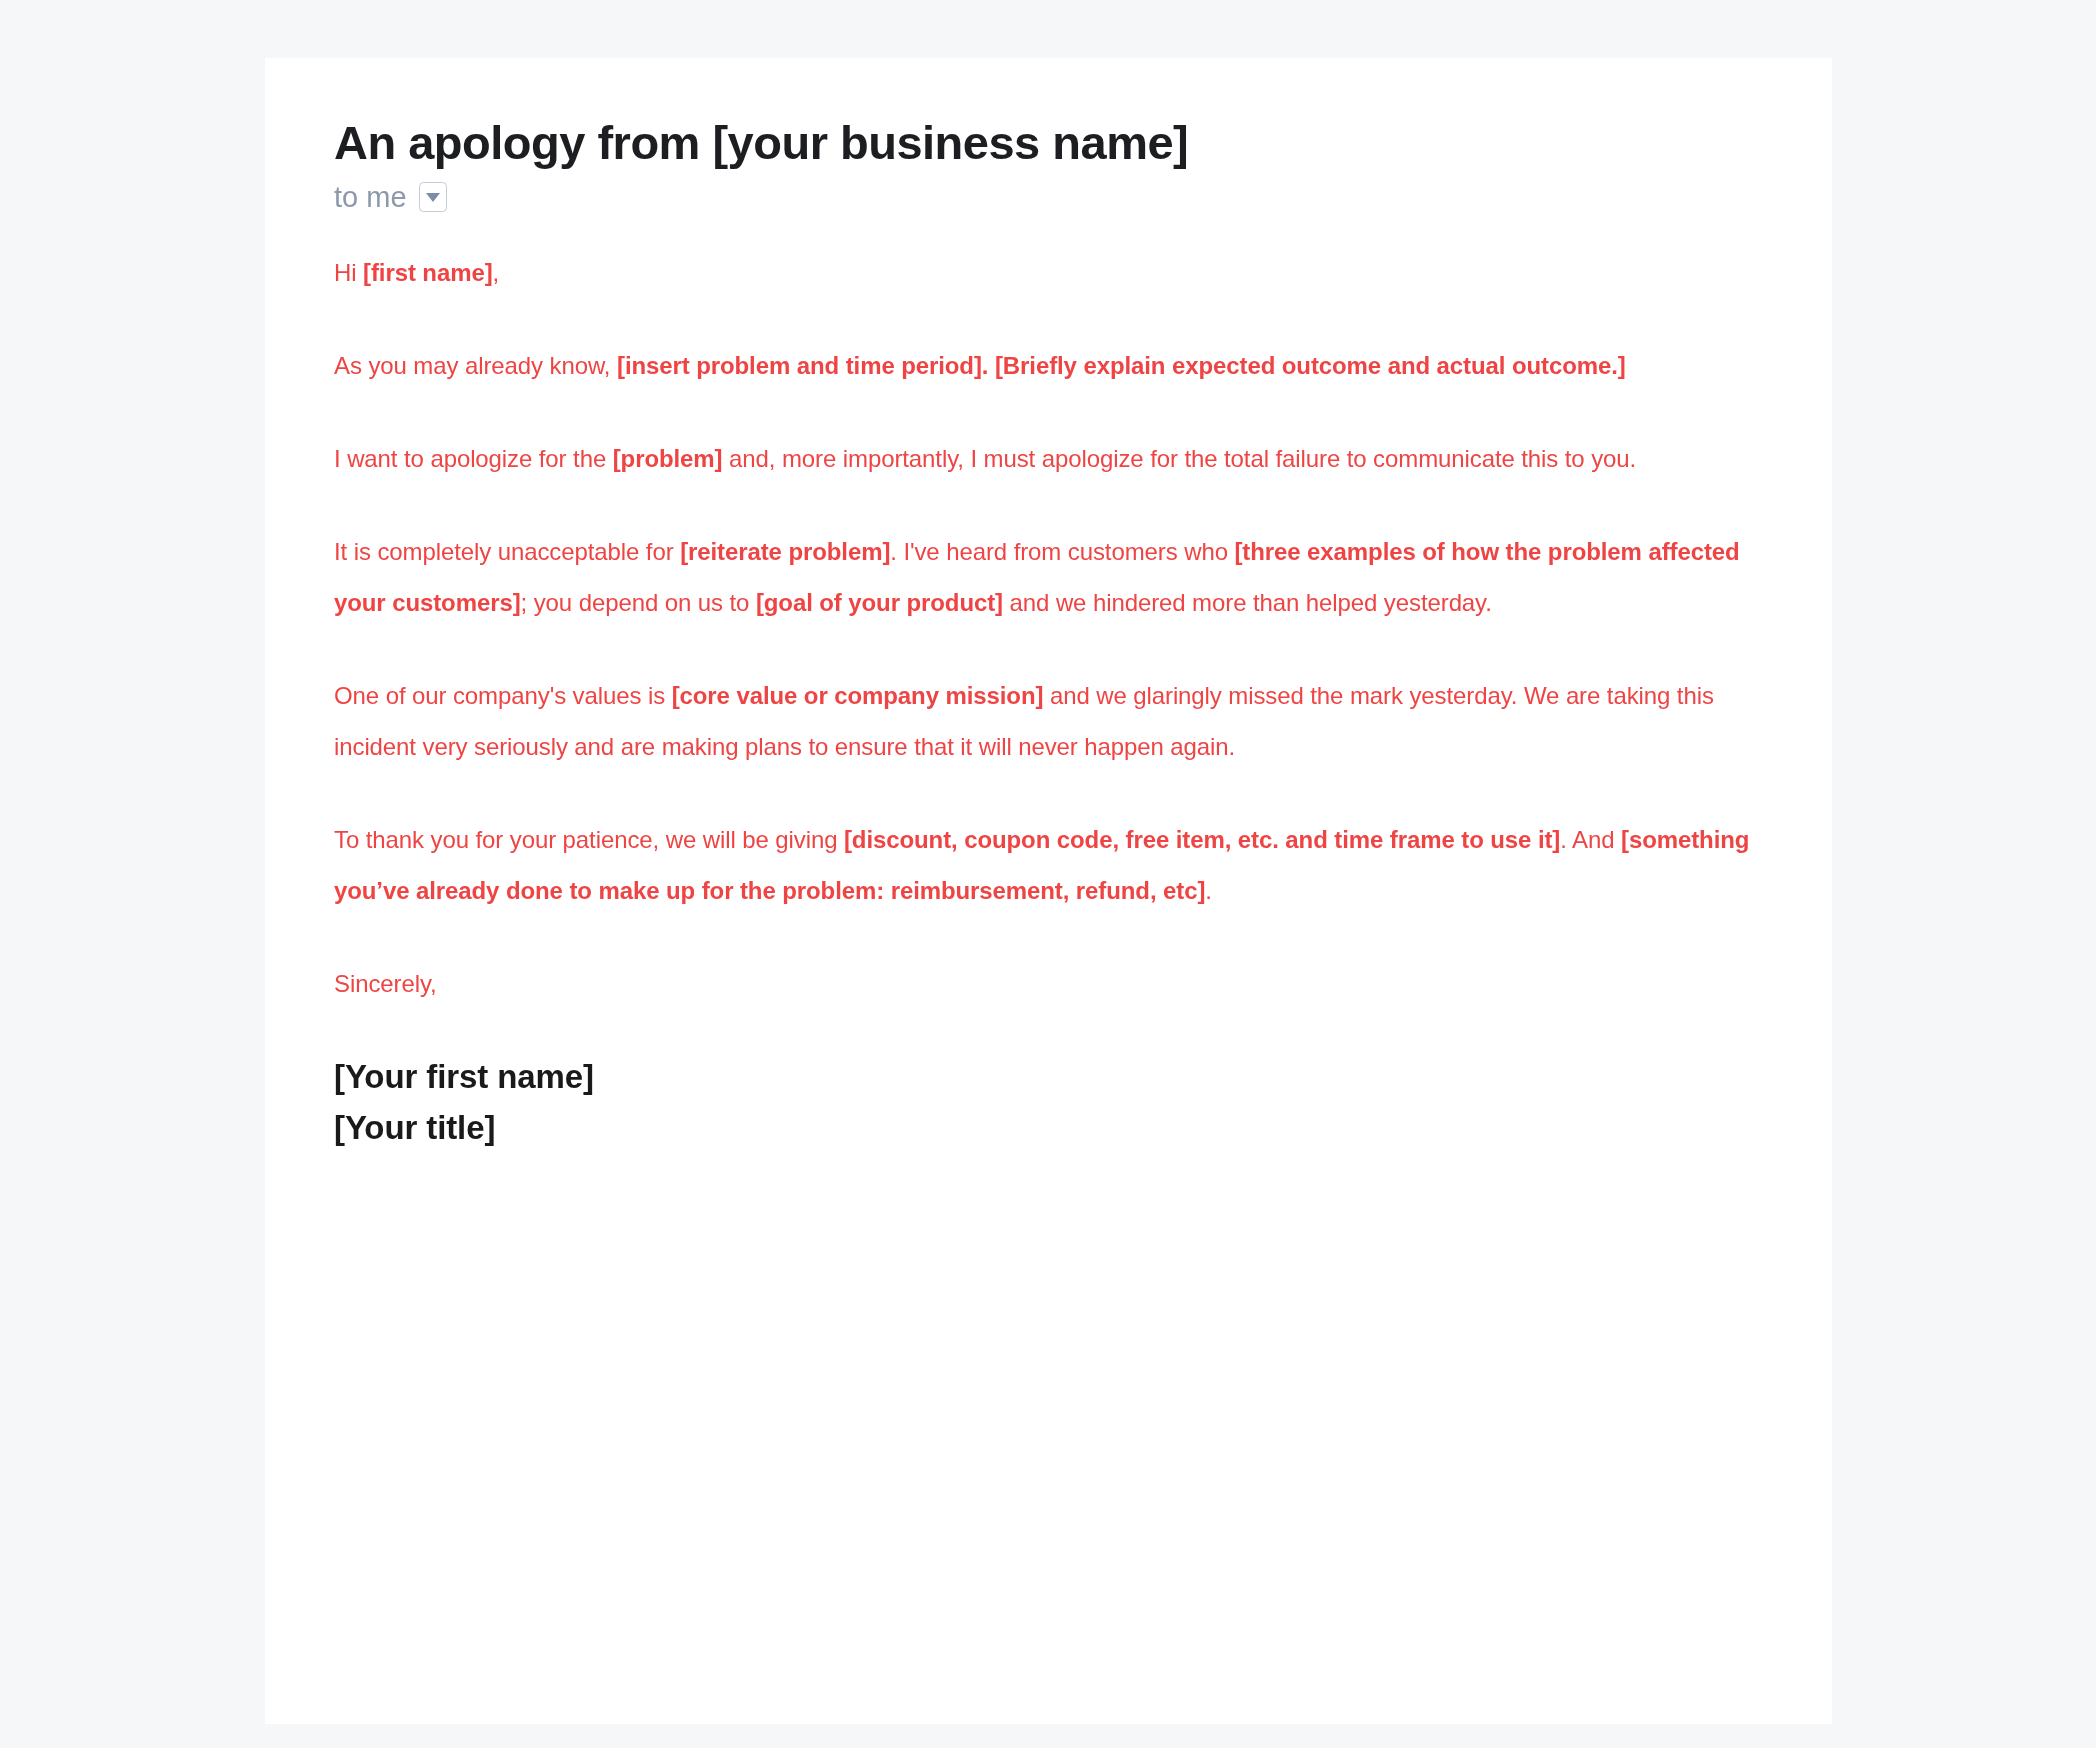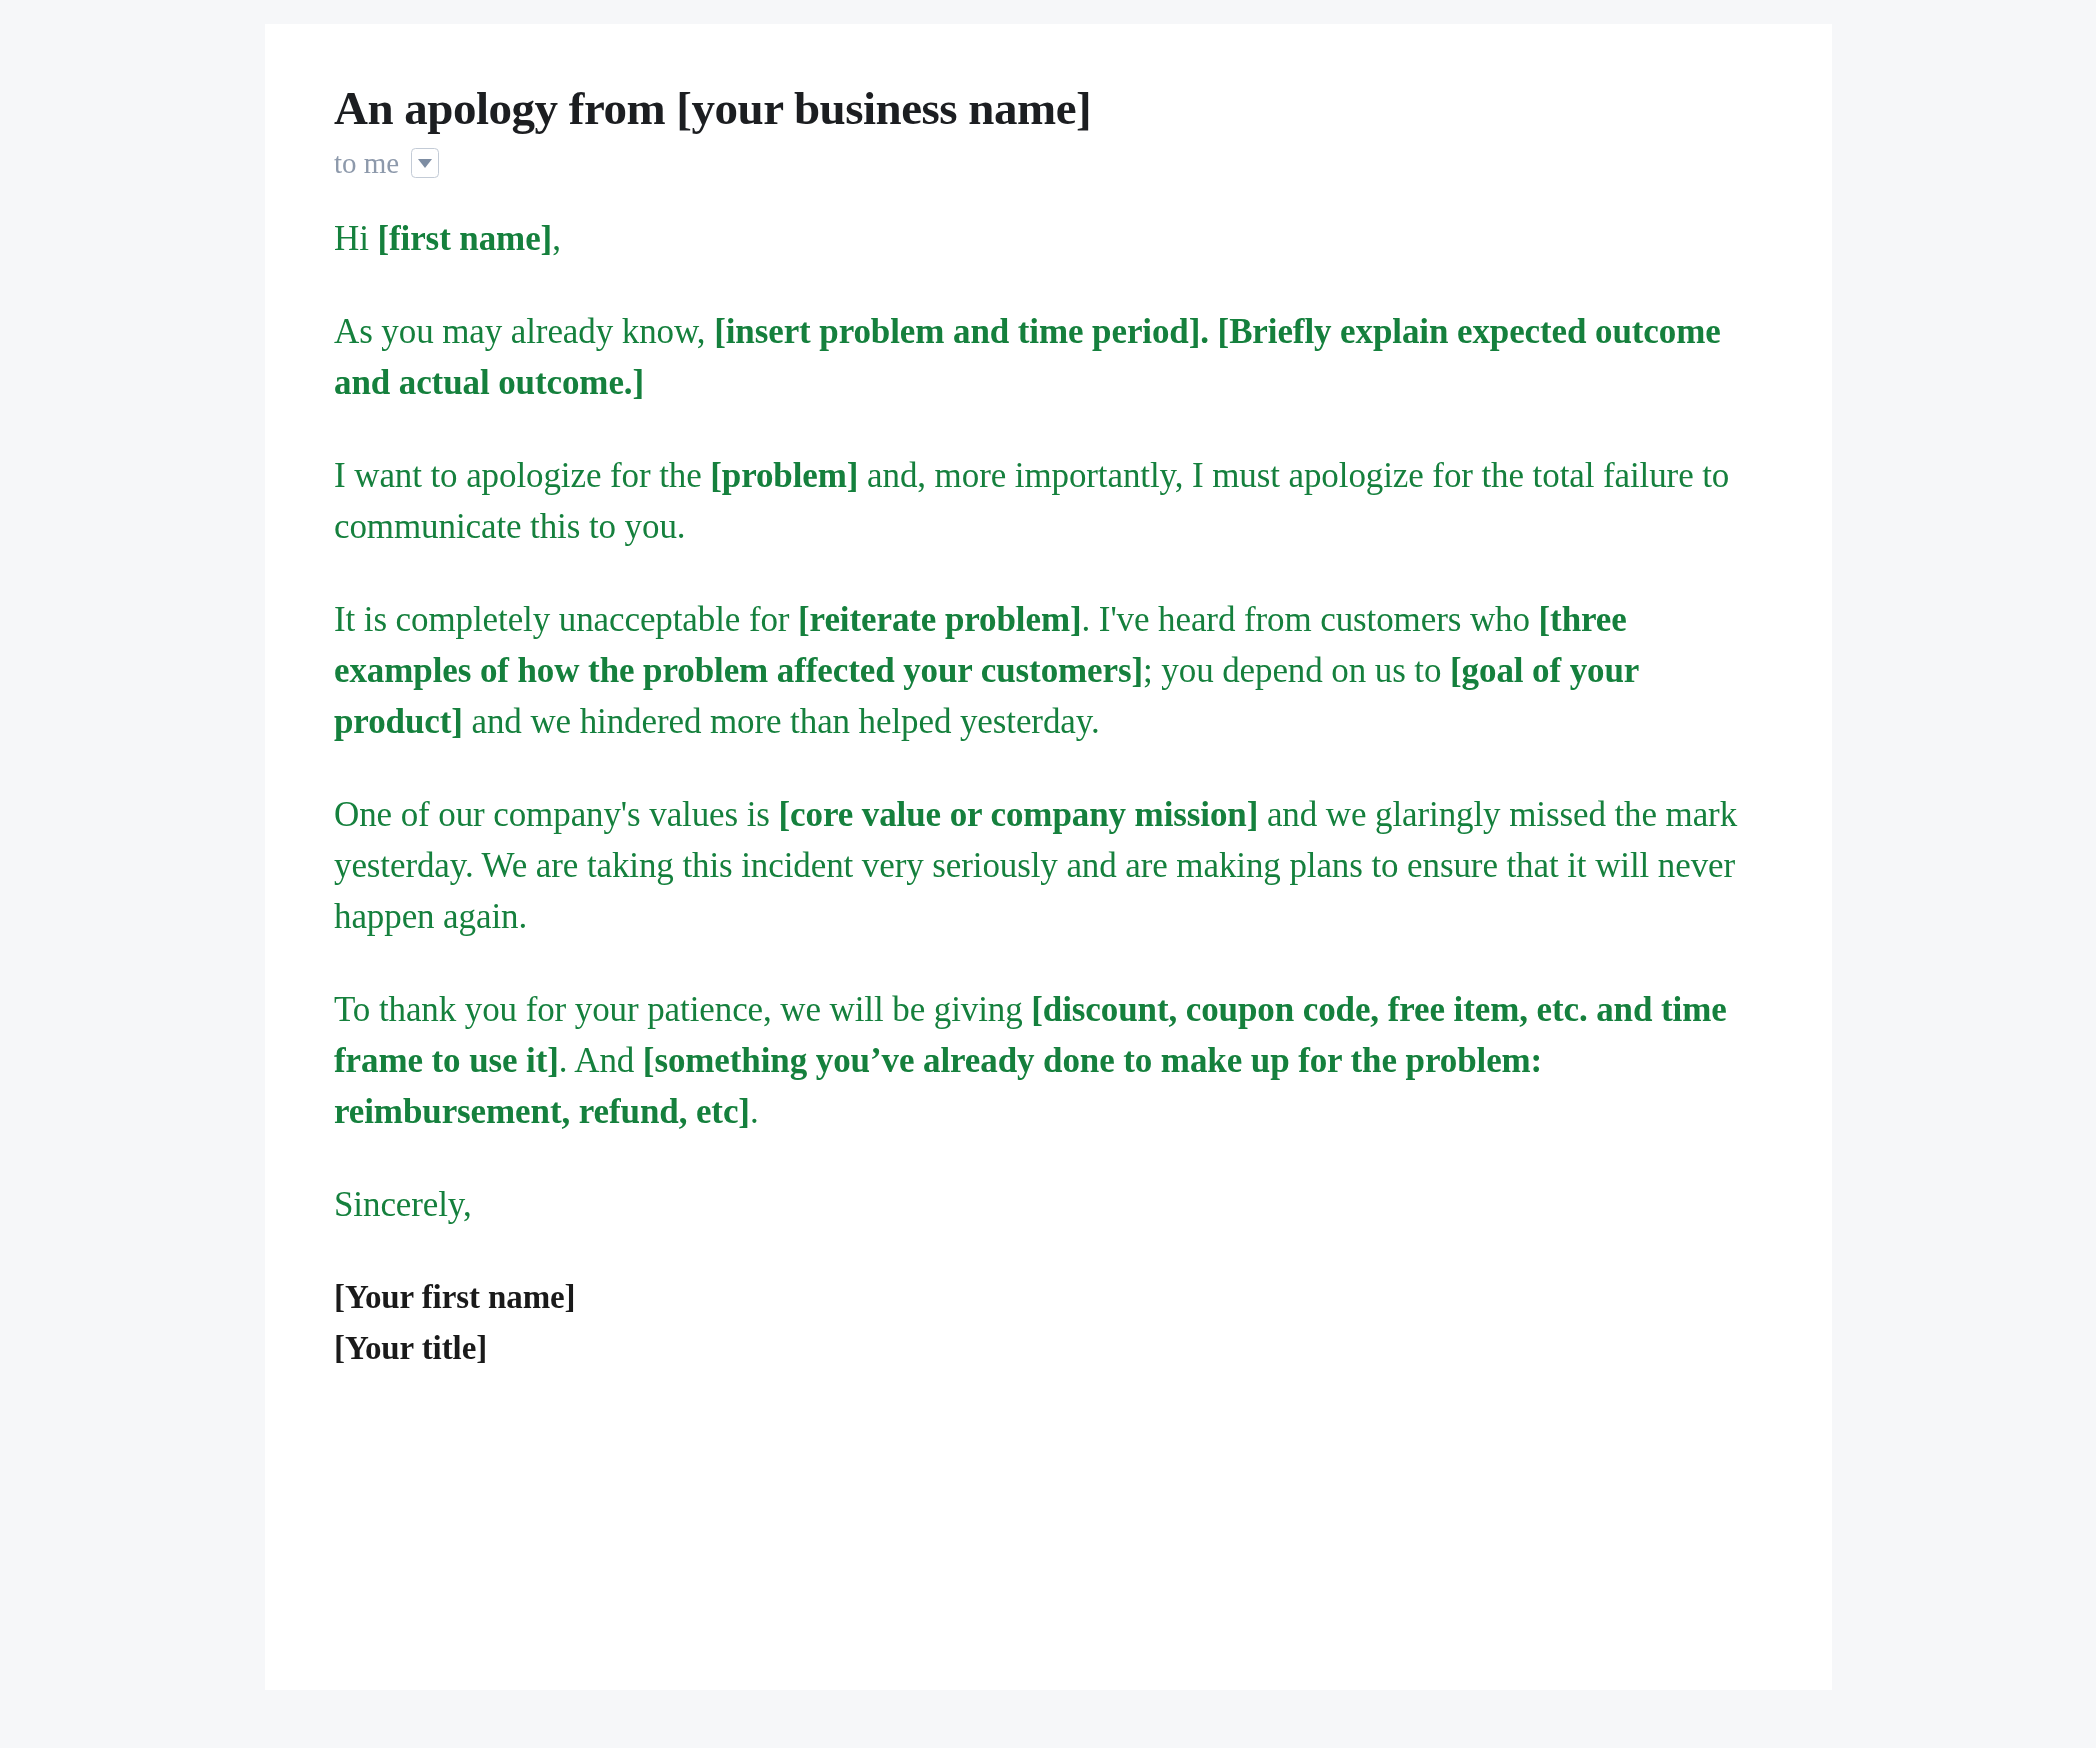--- a/index.html
+++ b/index.html
@@ -11,28 +11,27 @@
     height: 1749px;
     background: #f6f7f9;
     font-family: "Liberation Sans", sans-serif;
     -webkit-font-smoothing: antialiased;
     overflow: hidden;
   }
 
   .email-card {
     position: absolute;
     left: 265px;
-    top: 24px;
+    top: 58px;
     width: 1567px;
     height: 1666px;
     background: #ffffff;
     box-sizing: border-box;
     padding: 57px 75px 0 69px;
     overflow: hidden;
-    font-family: Liberation Serif, serif;
   }
 
   .email-subject {
     font-size: 47px;
     font-weight: bold;
     color: #1c1e21;
     letter-spacing: -0.5px;
     line-height: 1.18;
     margin: 0;
     padding: 0;
@@ -73,23 +72,23 @@
     border-right: 7.9px solid transparent;
     border-top: 9.6px solid #7d8da3;
   }
 
   .email-body {
     margin-top: 35px;
     width: 1432px;
   }
 
   .body-para {
-    font-size: 35px;
+    font-size: 24px;
     line-height: 51px;
-    color: #15803d;
+    color: #ef4444;
     font-weight: normal;
     margin: 0 0 42px 0;
     letter-spacing: -0.1px;
   }
 
   .body-para:last-child {
     margin-bottom: 0;
   }
 
   .body-para b {

